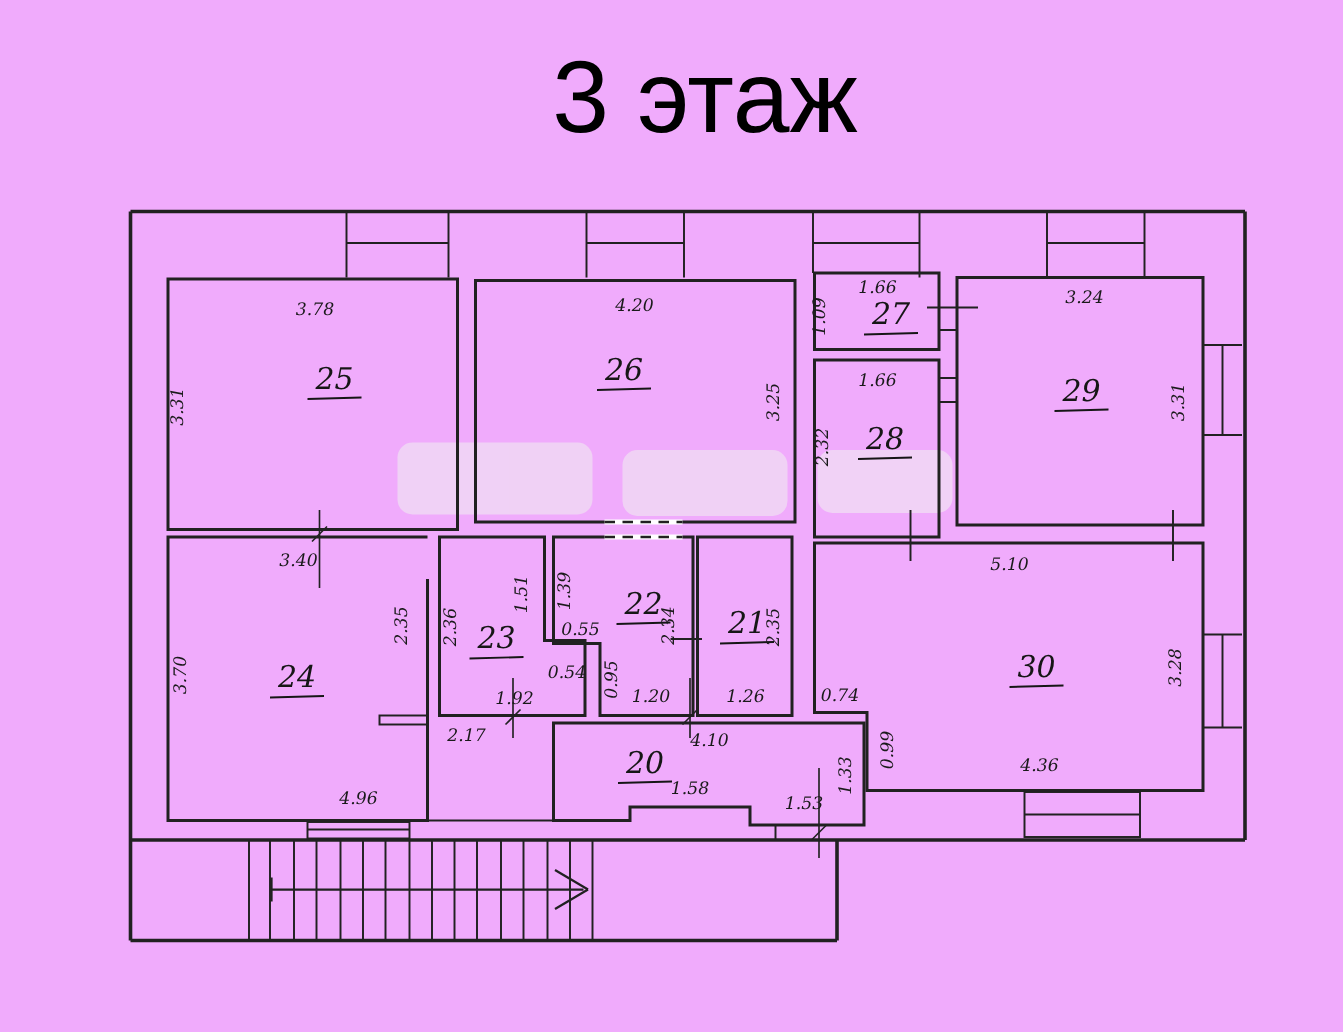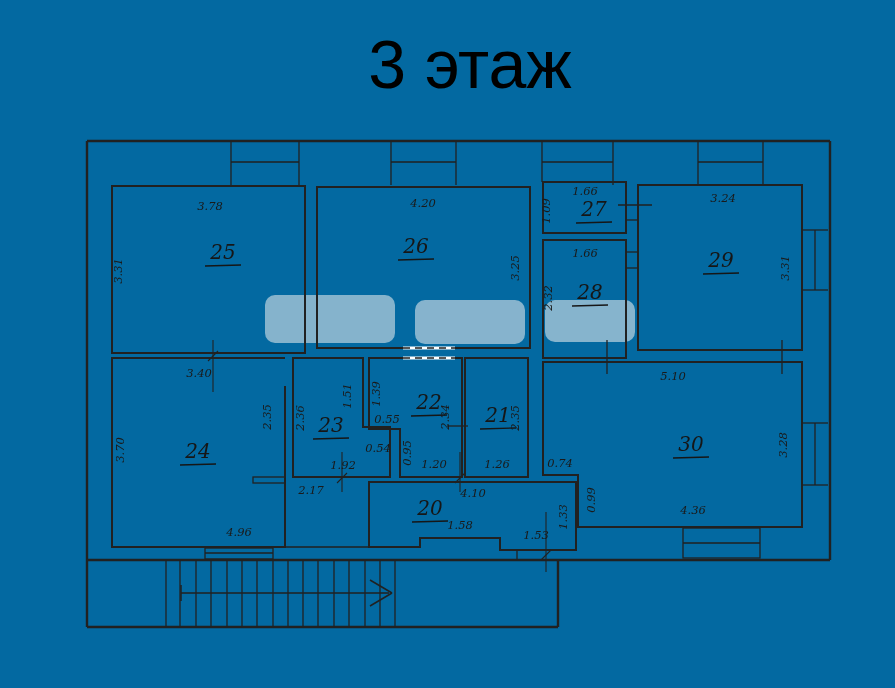--- a/index.html
+++ b/index.html
@@ -1,16 +1,16 @@
 <!DOCTYPE html>
 <html><head>
 <meta charset="utf-8">
 <style>
   html,body{margin:0;padding:0;background:#ffffff;}
-  #stage{position:relative;width:895px;height:688px;background:#0369a1;overflow:hidden;
+  #stage{position:relative;width:895px;height:688px;background:#f0abfc;overflow:hidden;
          font-family:"Liberation Sans",sans-serif;}
   svg{position:absolute;left:0;top:0;}
   .title-text{font-family:"Liberation Sans",sans-serif;font-size:68px;fill:#000;}
   .room-num{font-family:"DejaVu Serif",serif;font-style:italic;font-size:20px;fill:#161616;}
   .dim{font-family:"DejaVu Serif",serif;font-style:italic;font-size:11.5px;fill:#1a1a1a;}
   .wl{stroke:#212121;fill:none;}
 </style>
 </head>
 <body>
 

